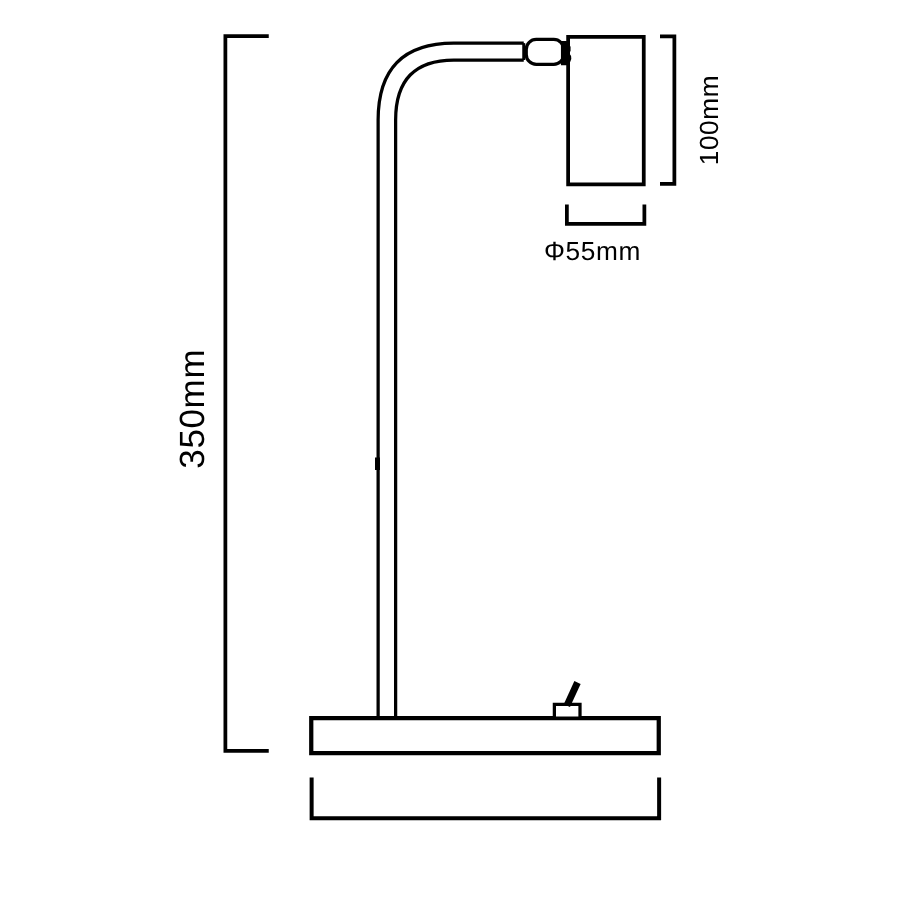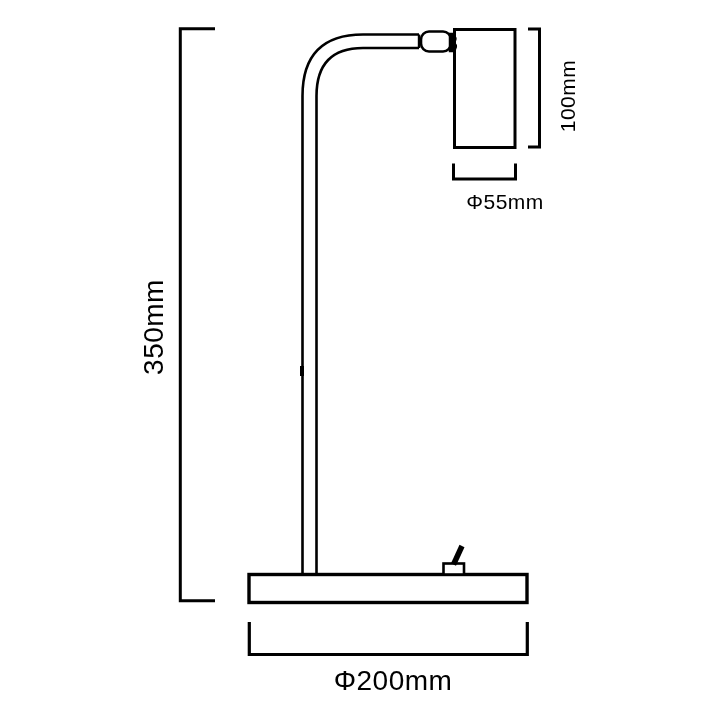--- a/index.html
+++ b/index.html
@@ -67,17 +67,16 @@
       <path d="M 453.5 163.5 L 453.5 179 L 515.5 179 L 515.5 163.5" stroke-width="3"></path>
 
       <path d="M 249.3 622 L 249.3 654.5 L 527.3 654.5 L 527.3 622" stroke-width="3.2"></path>
     </g>
   </svg>
 
   <div class="dim-label vertical large" style="left:154px; top:327px;">350mm</div>
 
   <div class="dim-label vertical small" style="left:568px; top:96px;">100mm</div>
 
-  <div class="dim-label small" style="left:505px; top:202px;">Φ55mm</div>
+  <div class="dim-label small" style="left:474px; top:202px;">Φ55mm</div>
 
-  <div class="dim-label large" style="left:393px; top:681px;">Φ200mm</div>
 
 </div>
 
 </body></html>

